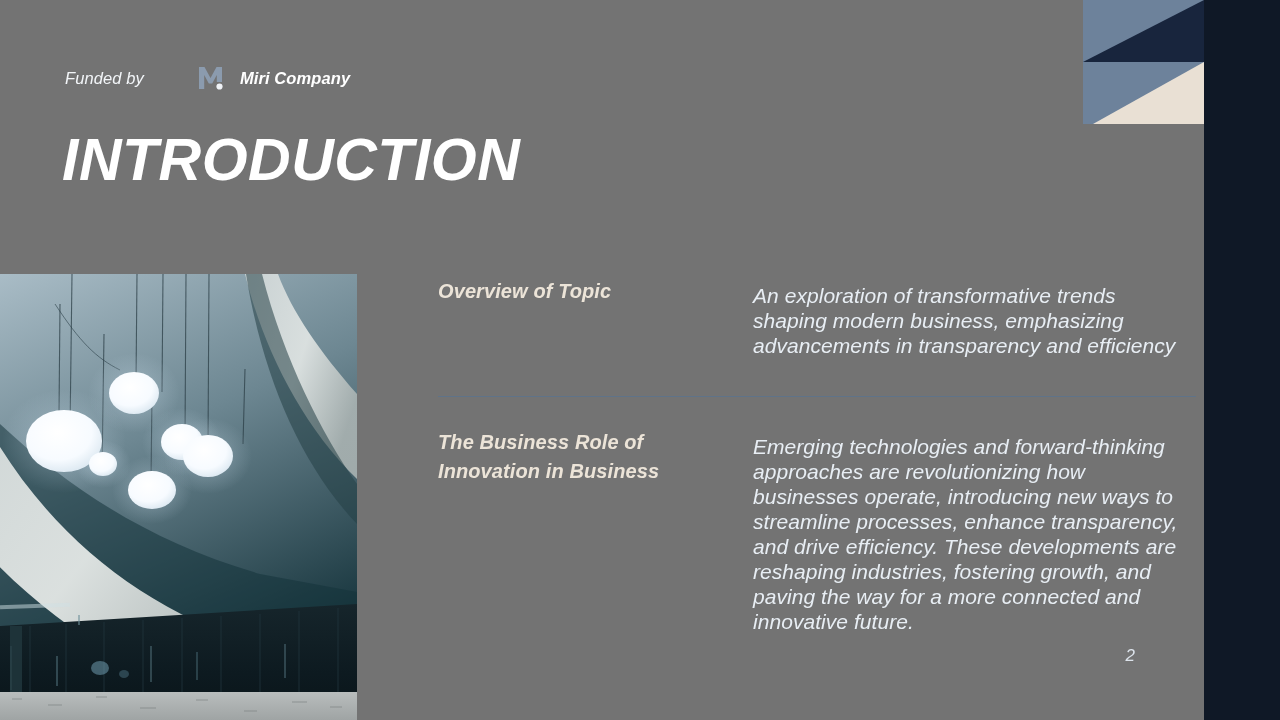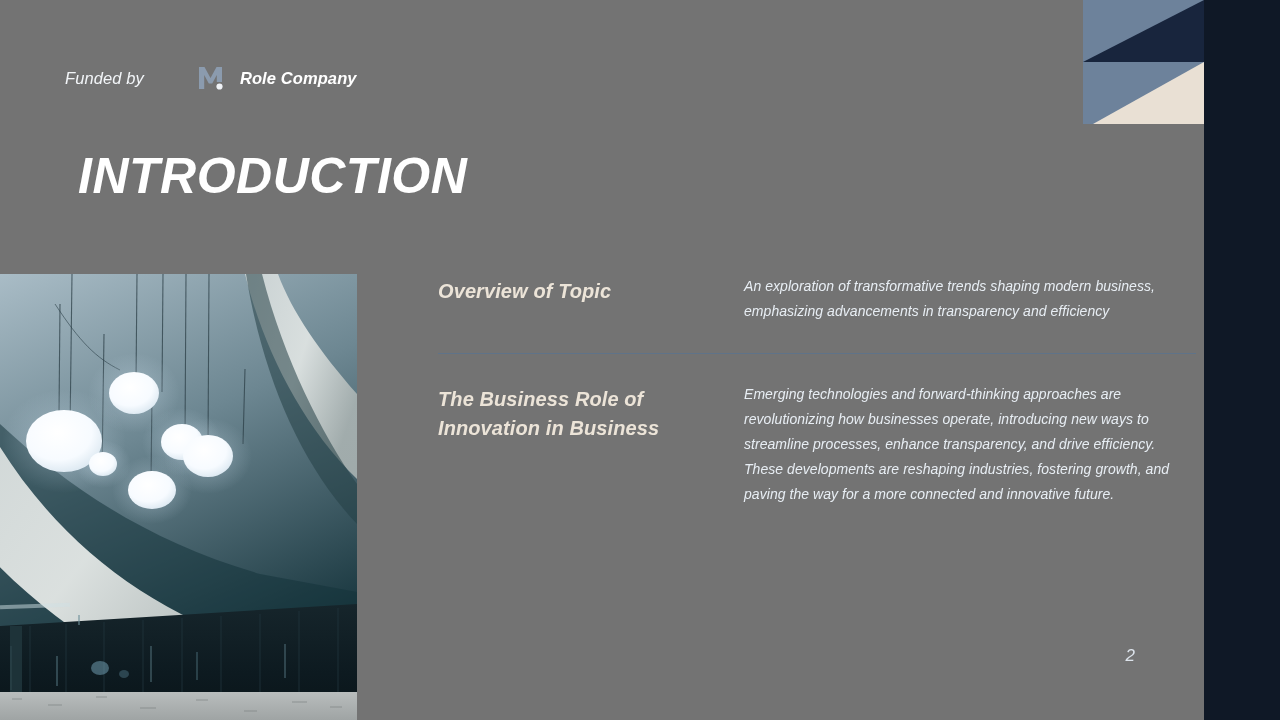--- a/index.html
+++ b/index.html
@@ -60,23 +60,23 @@
     font-weight: 700;
     letter-spacing: 0.1px;
     white-space: nowrap;
   }
 
   
   .slide-title {
     position: absolute;
     left: 62px;
     top: 126px;
-    margin: 16px;
+    margin: 0;
     color: #ffffff;
-    font-size: 50px;
+    font-size: 59px;
     line-height: 68px;
     font-weight: 700;
     letter-spacing: 0.5px;
   }
 
   
   .photo {
     position: absolute;
     left: 0;
     top: 274px;
@@ -104,23 +104,23 @@
     margin: 0;
     padding-top: 3px;
     color: #ece4d8;
     font-size: 20px;
     line-height: 29px;
     font-weight: 700;
     letter-spacing: 0.1px;
   }
   .section-body {
     flex: 1 1 auto;
-    margin: 0;
+    margin: 9px;
     color: #e8eef4;
-    font-size: 14px;
+    font-size: 21px;
     line-height: 25px;
     font-weight: 400;
     letter-spacing: 0.05px;
   }
 
   .divider {
     width: 758px;
     height: 1px;
     background: #5f7389;
     margin: 29px 0 28px 0;
@@ -152,21 +152,21 @@
   </div>
 
   <div class="funder-row">
     <span class="funder-label">Funded by</span>
     <span class="funder-logo">
       <svg width="30" height="26" viewBox="0 0 30 26" xmlns="http://www.w3.org/2000/svg">
         <path d="M2 24 L2 2 L7.5 2 L13.5 13 L19.5 2 L25 2 L25 17 L19.8 17 L19.8 10 L15.2 18.5 L11.8 18.5 L7.2 10 L7.2 24 Z" fill="#8b9bae"></path>
         <circle cx="22.5" cy="21.5" r="3.1" fill="#f0f3f7"></circle>
       </svg>
     </span>
-    <span class="funder-name">Role Company</span>
+    <span class="funder-name">Miri Company</span>
   </div>
 
   <h1 class="slide-title">INTRODUCTION</h1>
 
   <div class="photo">
     <svg width="357" height="446" viewBox="0 0 357 446" xmlns="http://www.w3.org/2000/svg">
       <defs>
         <linearGradient id="ceilSky" x1="0" y1="0" x2="0.35" y2="1">
           <stop offset="0%" stop-color="#a9bcc6"></stop>
           <stop offset="45%" stop-color="#6d8792"></stop>

